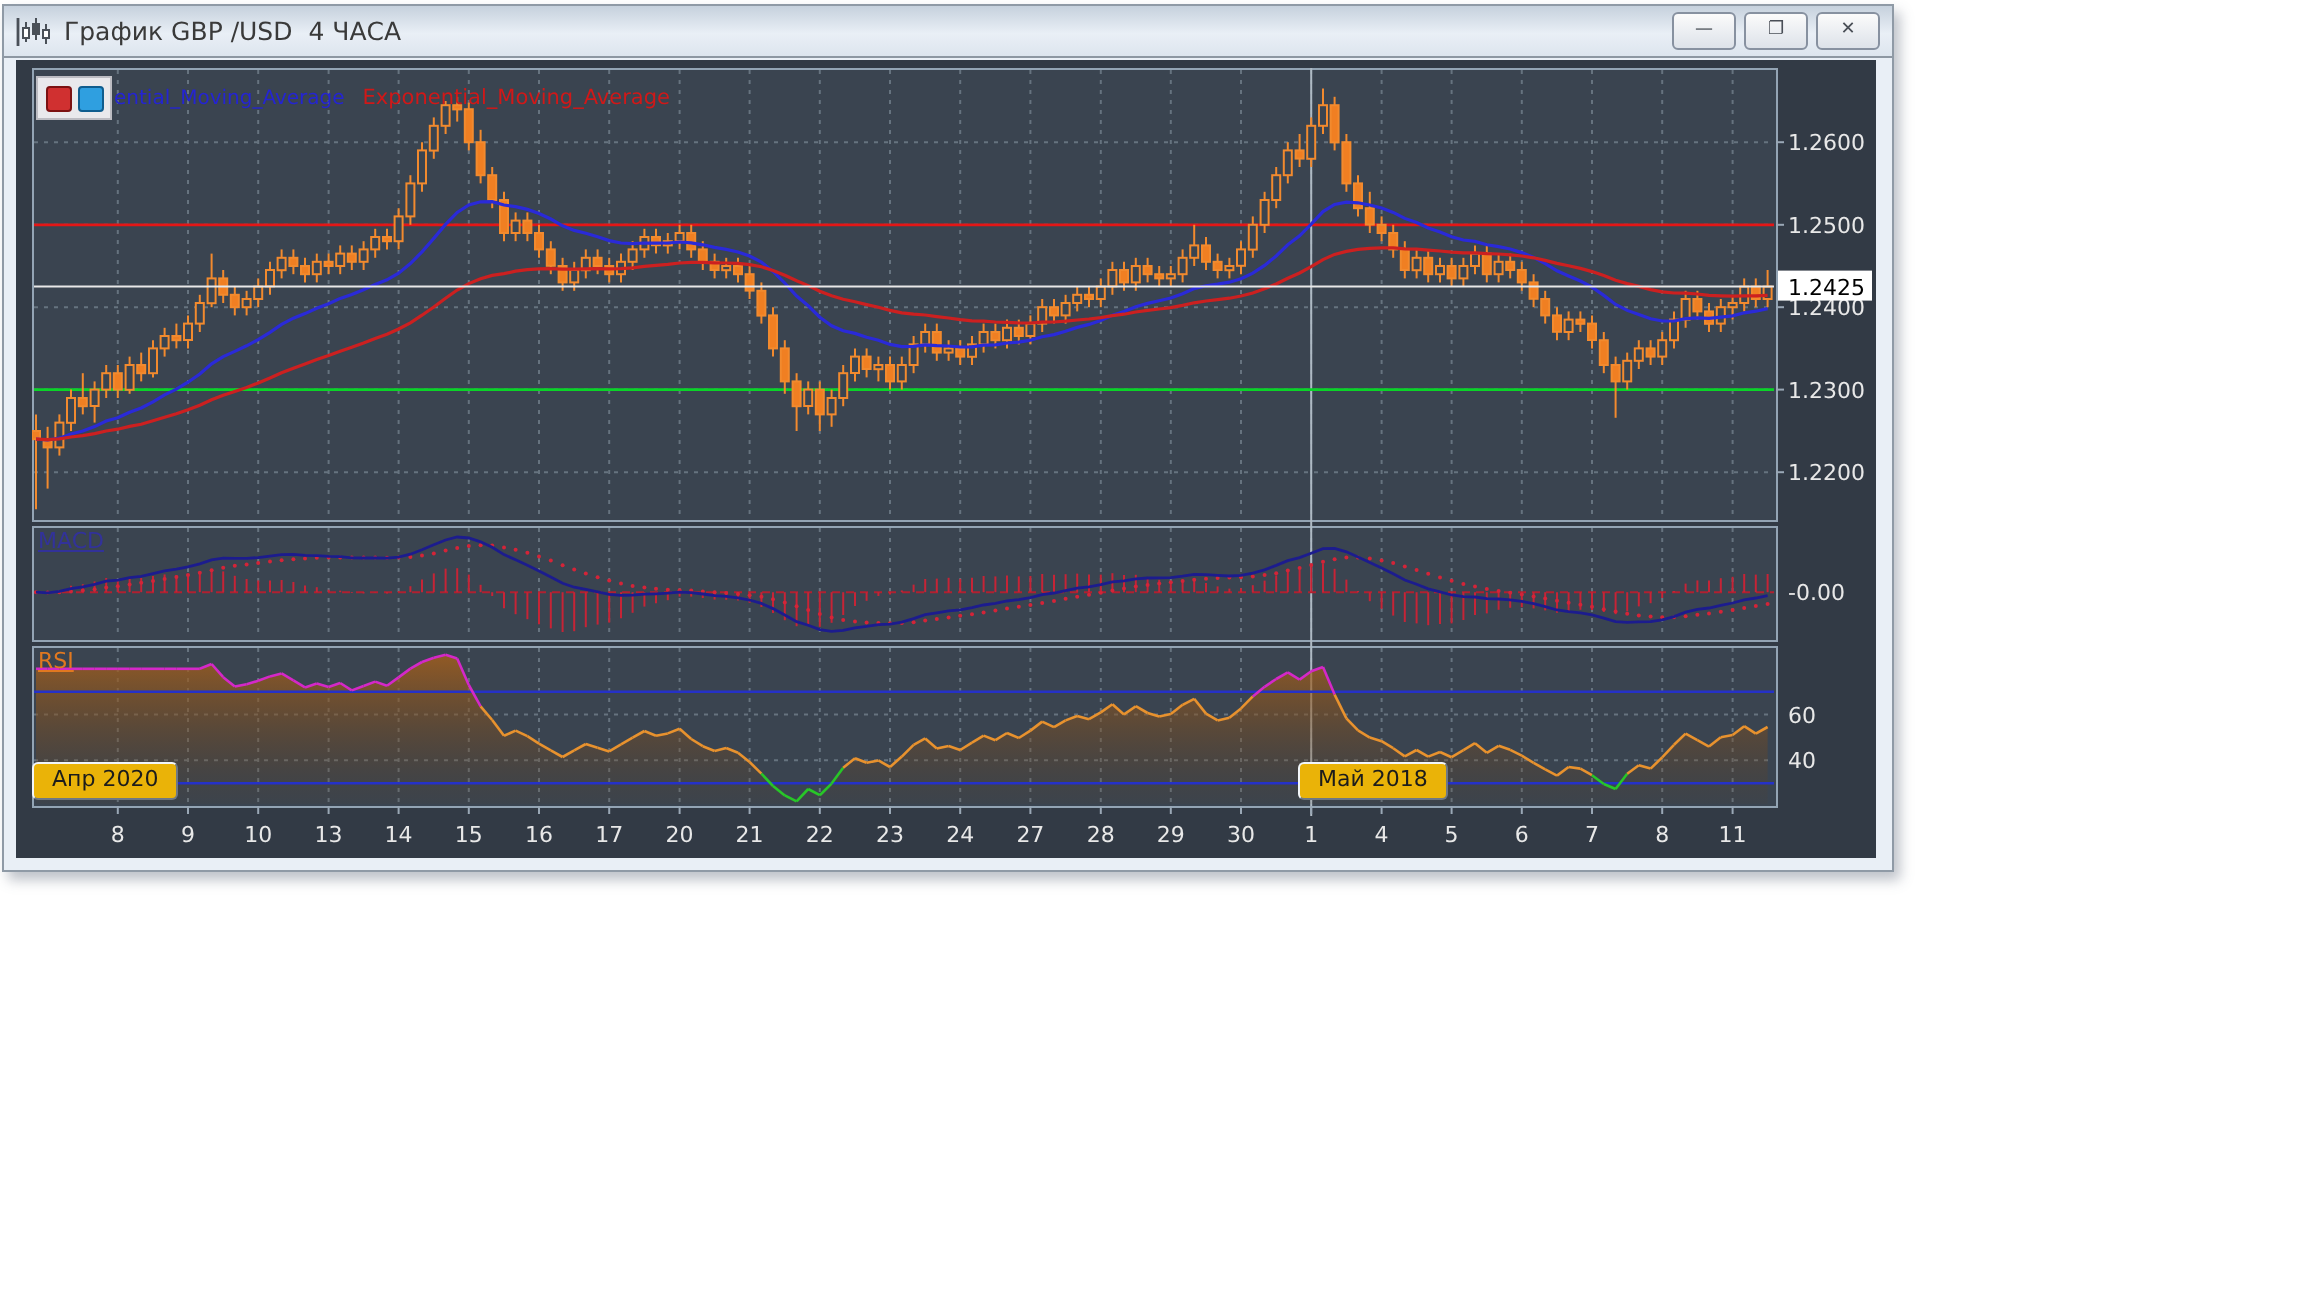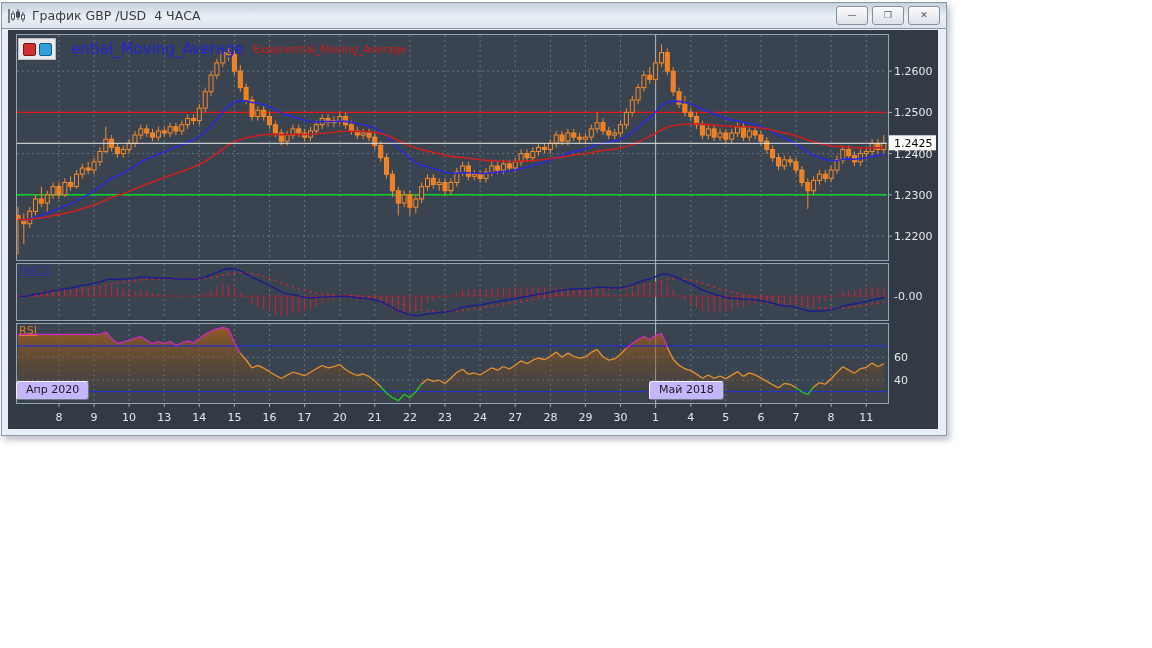--- a/index.html
+++ b/index.html
@@ -15,26 +15,26 @@
   .win-btn{width:30px;height:17px;border:1px solid #8791a0;border-radius:3px;
            background:linear-gradient(#fbfbfb,#dde2e9);display:flex;align-items:center;justify-content:center;
            font-size:9px;color:#4a4f57;line-height:1;cursor:default;}
   .client{position:absolute;left:6px;top:27px;width:930px;height:399px;background:#323a45;}
   .legend{position:absolute;left:10px;top:8px;display:flex;align-items:center;z-index:5;}
   .legend-box{width:36px;height:20px;background:#e9e9ec;border:1px solid #bcbcc2;display:flex;
               align-items:center;justify-content:center;gap:3px;}
   .swatch{width:11px;height:11px;border-radius:2px;}
   .swatch-red{background:#d03030;border:1px solid #7c1212;}
   .swatch-blue{background:#2f9fe0;border:1px solid #0f5d8e;}
-  .legend-text-blue{font-size:15px;color:#2424d2;margin-left:15px;}
+  .legend-text-blue{font-size:10px;color:#2424d2;margin-left:1px;}
   .legend-text-red{font-size:10.5px;color:#d01818;margin-left:9px;}
   .panel-title{position:absolute;font-size:11px;z-index:4;text-decoration:underline;}
   .macd-title{left:11px;top:234px;color:#32329a;}
   .rsi-title{left:11px;top:294px;color:#e07820;}
-  .month-box{position:absolute;top:351px;height:15px;background:#c4b5fd;color:#1c1c1c;font-size:11px;
+  .month-box{position:absolute;top:351px;height:15px;background:#eab308;color:#1c1c1c;font-size:11px;
              padding:1px 9px;border-radius:3px;border-top:1px solid #f2f6fa;border-left:1px solid #f2f6fa;
              border-right:1px solid #6e7884;border-bottom:1px solid #6e7884;z-index:6;white-space:nowrap;}
   svg text{font-family:"DejaVu Sans",sans-serif;}
 </style>
 </head>
 <body>
 
 <div class="page">
   <div class="window">
 

